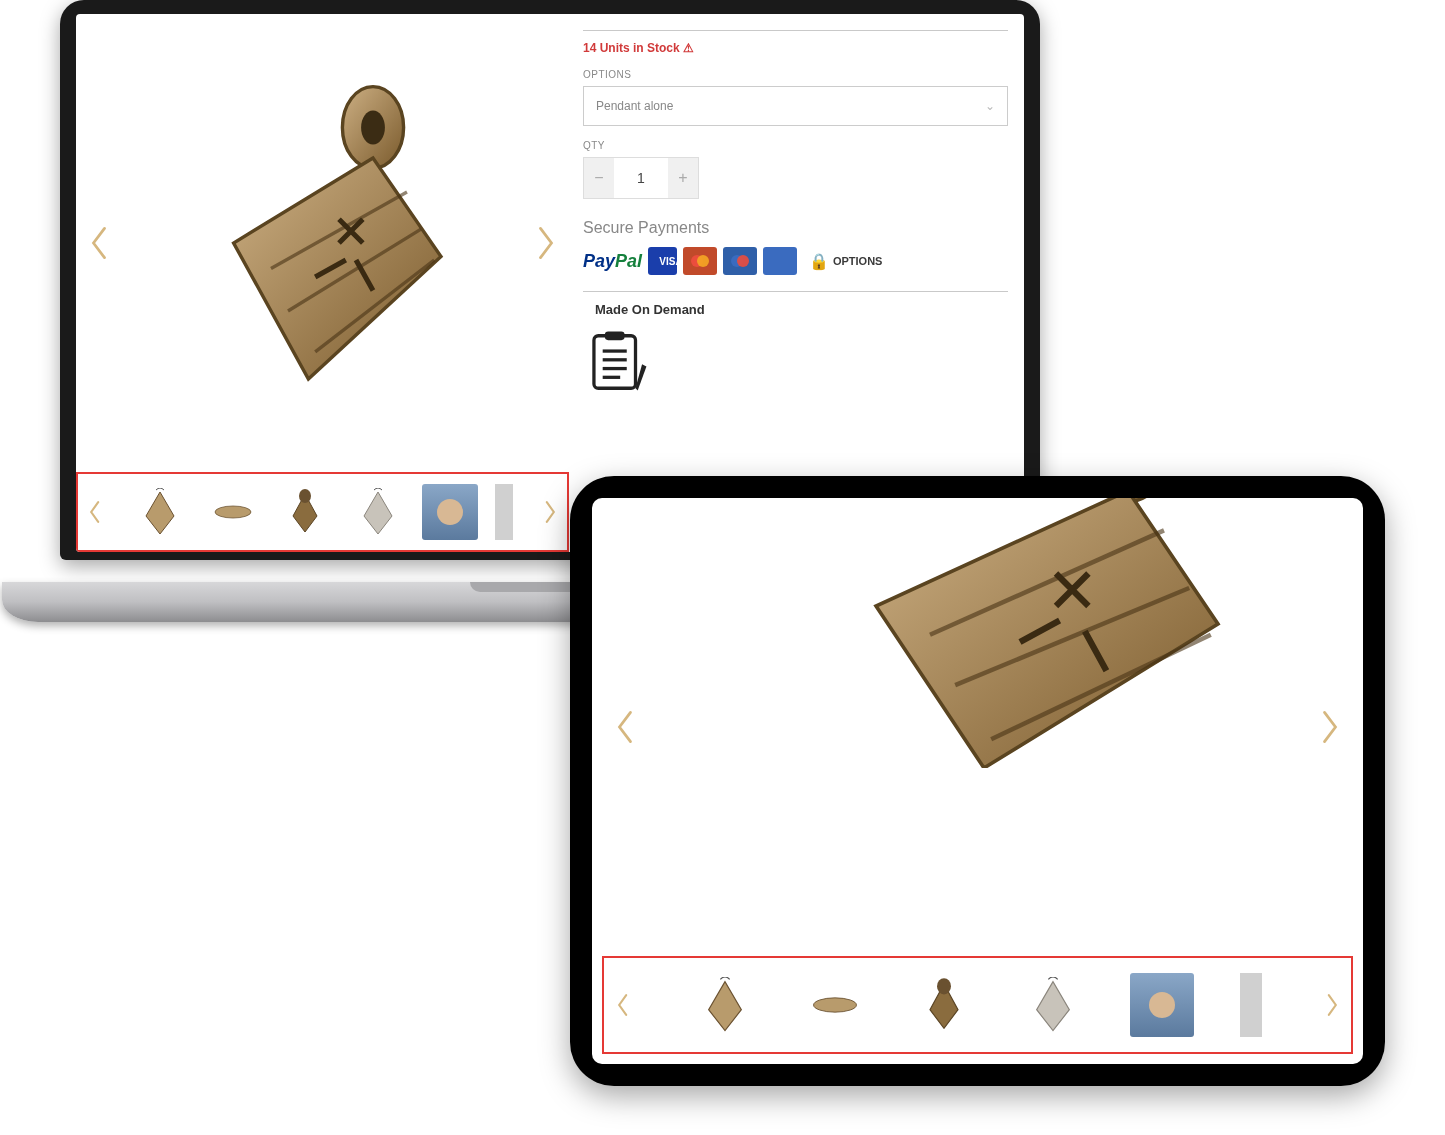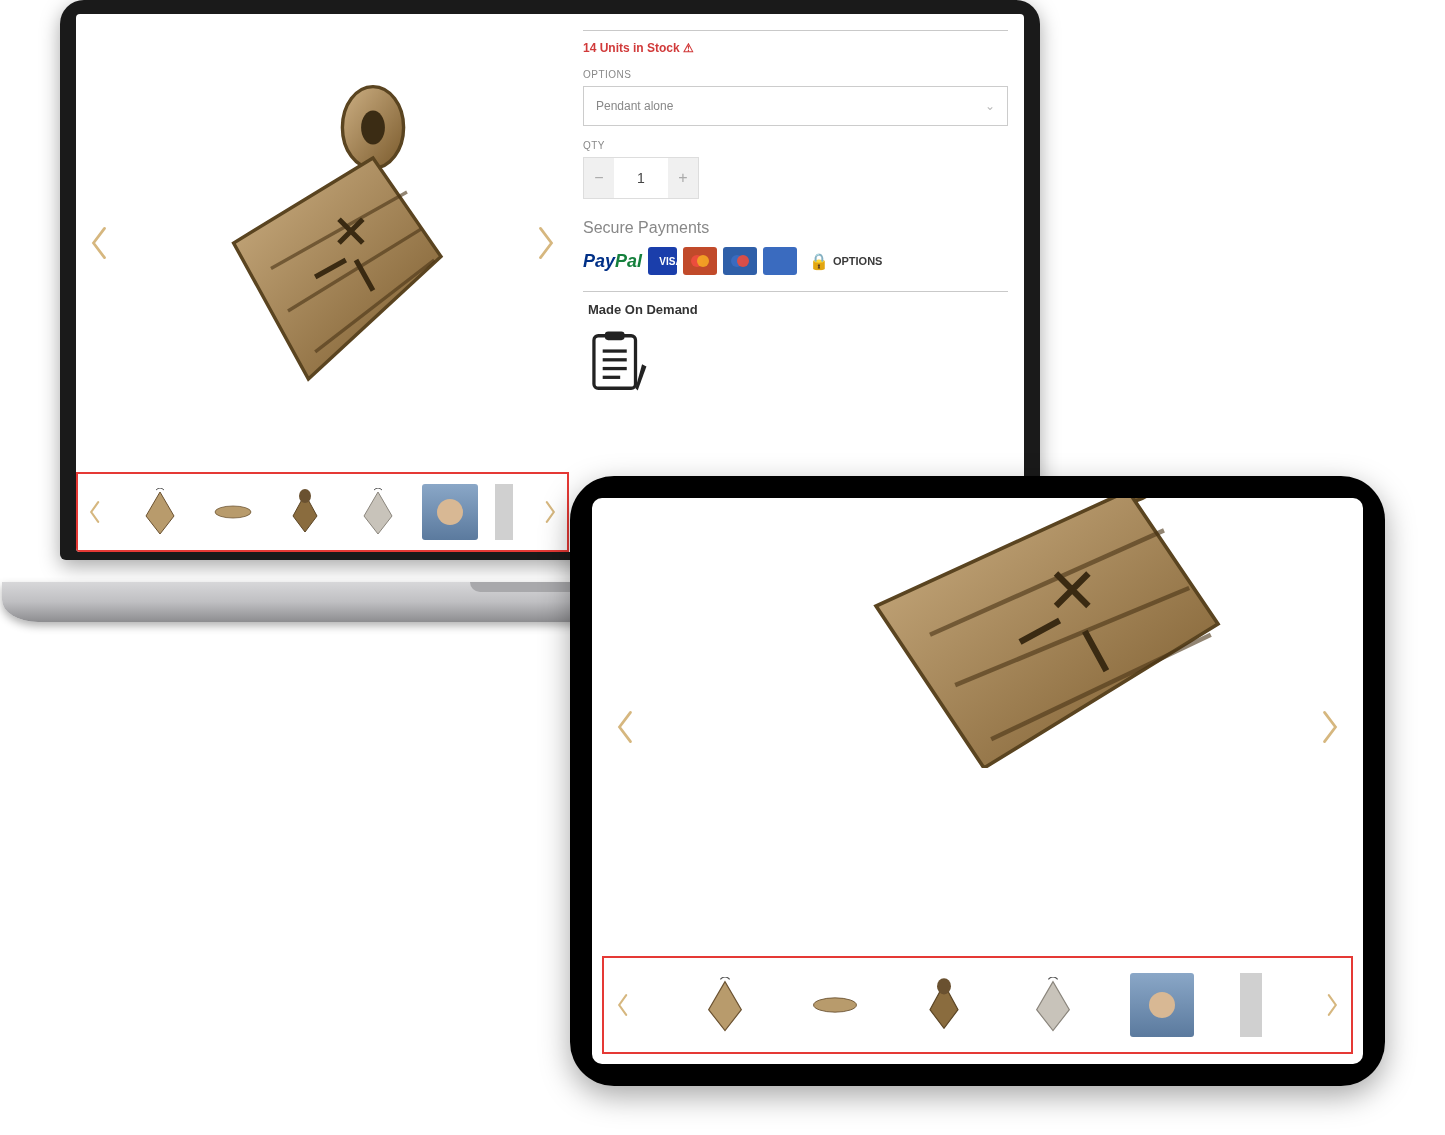--- a/index.html
+++ b/index.html
@@ -297,21 +297,21 @@
       color:#3a3a3a;
       font-size:11px;
       display:flex;align-items:center;gap:4px;
       filter: blur(.4px);
     }
     .lock { color:#6bbf3f; font-size:16px; }
     .mod-title {
       font-size:13px;
       font-weight:700;
       color:#333;
-      margin:6px 5px 10px;
+      margin:6px 12px 10px;
       filter: blur(.6px);
     }
     .clipboard {
       width:70px;height:70px;
       filter: blur(.5px);
     }
     .clipboard svg { width:100%;height:100%; }
 
     
     .tablet {

